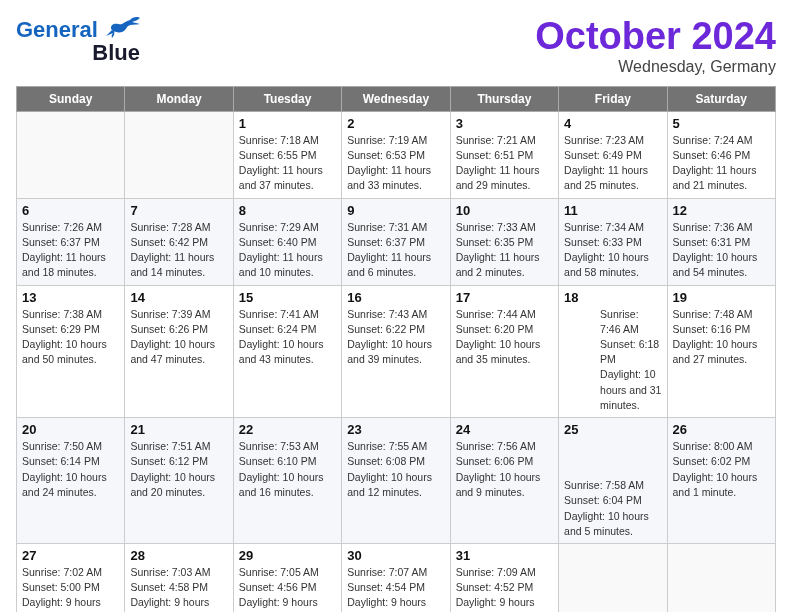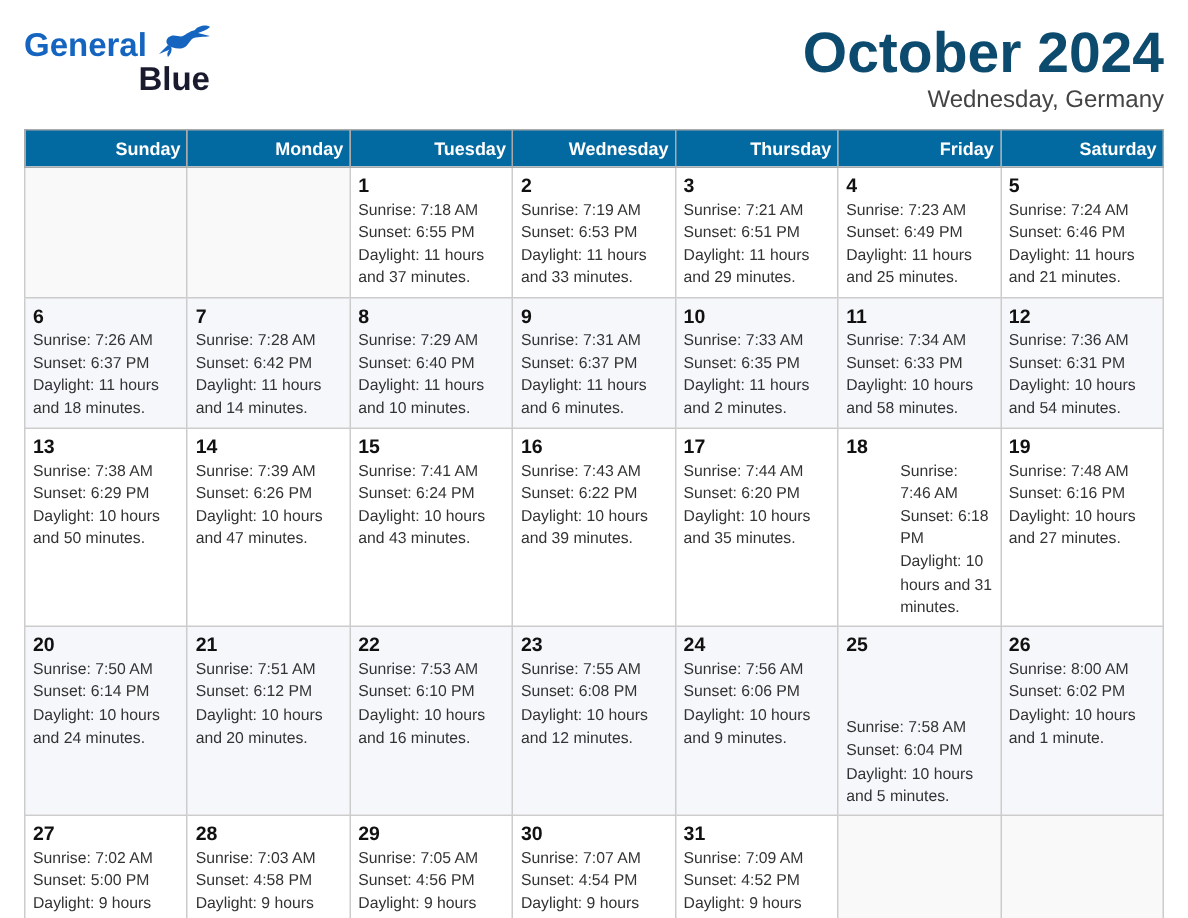--- a/index.html
+++ b/index.html
@@ -20,37 +20,37 @@
       display: flex;
       flex-direction: column;
       align-items: flex-end;
     }
     .title-block {
       text-align: right;
     }
     .month-title {
       font-size: 38px;
       font-weight: bold;
-      color: #0c4a6e;
+      color: #6d28d9;
       line-height: 1.1;
     }
     .location-title {
       font-size: 16px;
       color: #444;
     }
     .calendar-table {
       width: 100%;
       border-collapse: collapse;
       font-size: 11px;
     }
     .calendar-table th {
-      background: #0369a1;
+      background: #737373;
       color: #fff;
       padding: 5px 4px;
-      text-align: right;
+      text-align: center;
       font-size: 12px;
       border: 1px solid #aaa;
     }
     .calendar-table td {
       border: 1px solid #ccc;
       vertical-align: top;
       padding: 4px 5px;
       height: 80px;
       background: #fff;
       width: calc(100% / 7);

